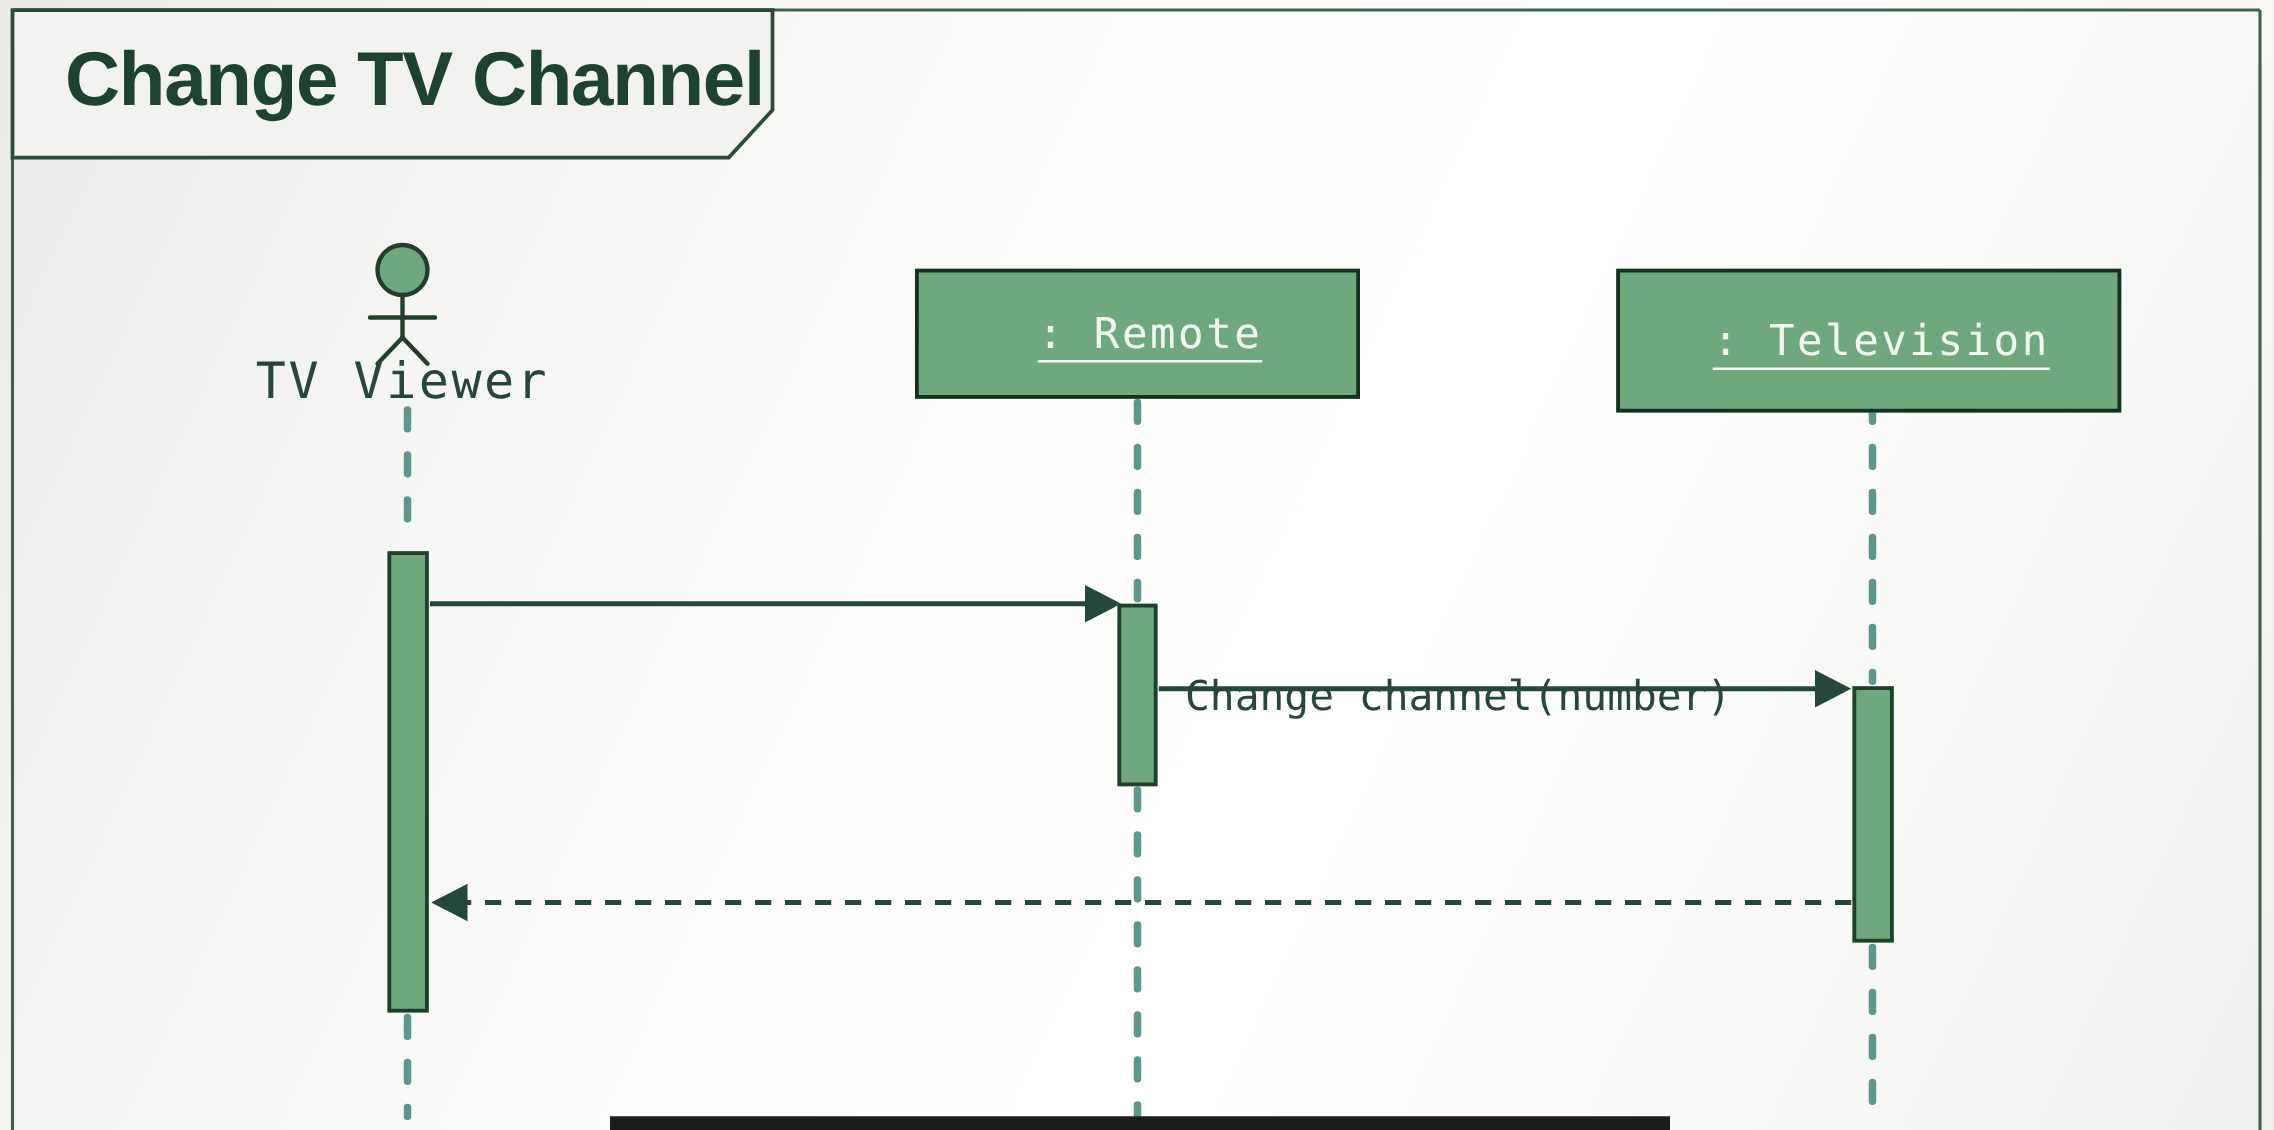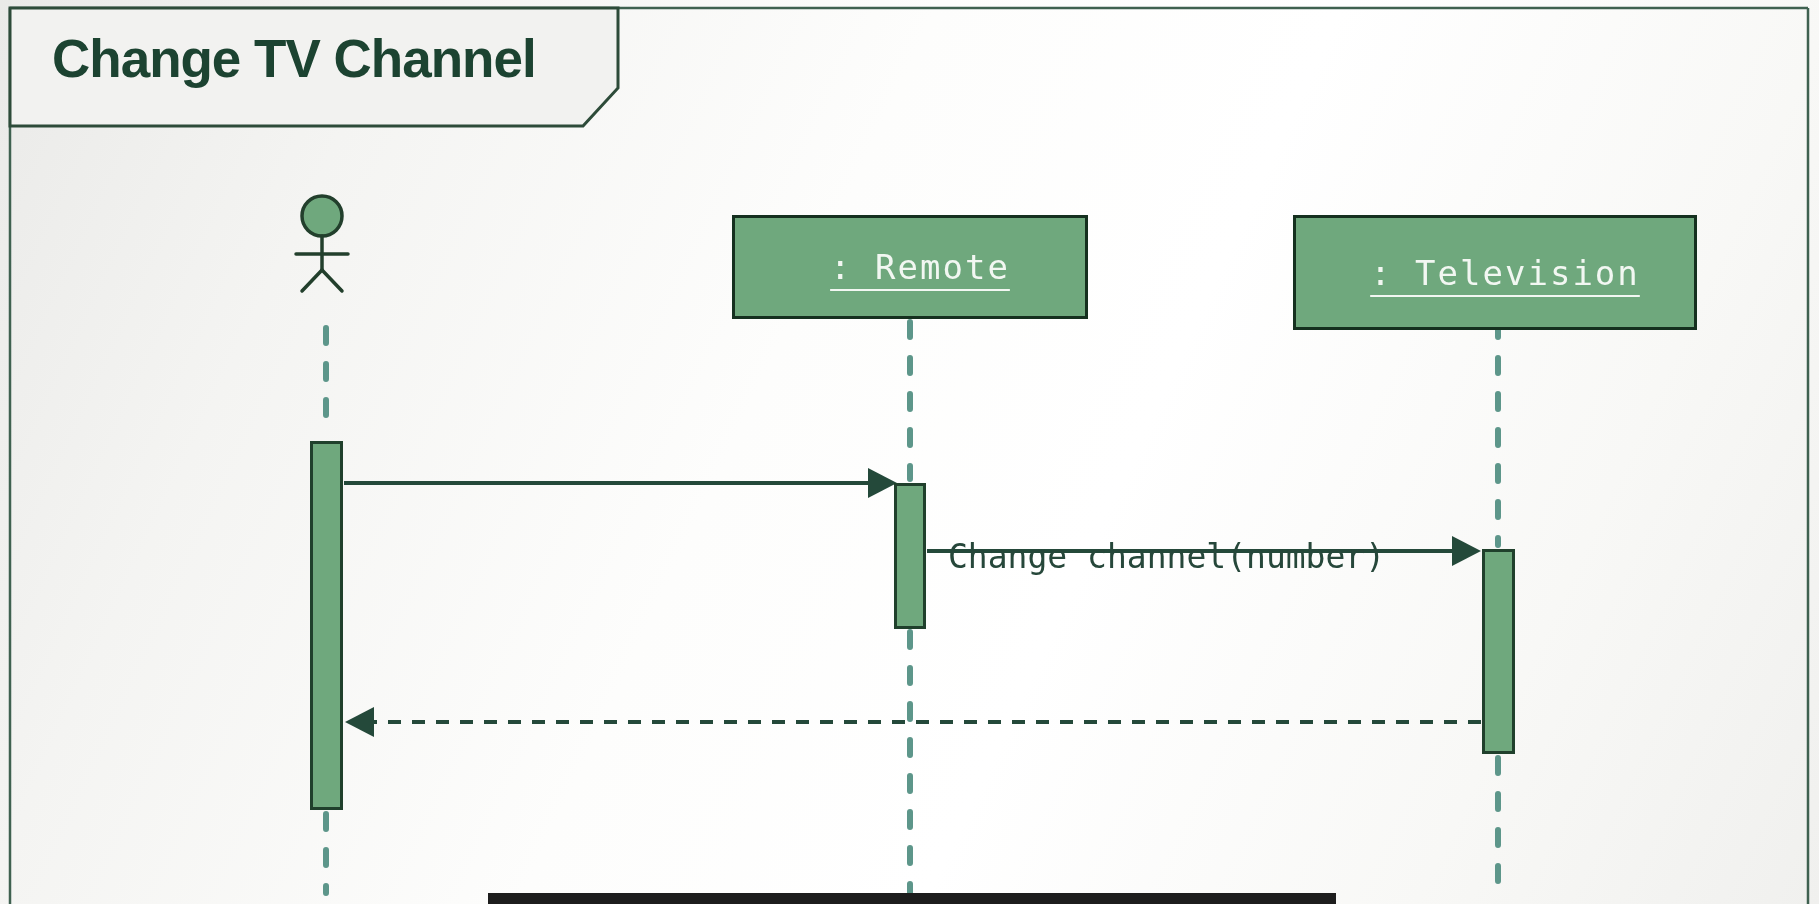--- a/index.html
+++ b/index.html
@@ -7,21 +7,21 @@
     position:relative;
     width:1819px;height:904px;
     overflow:hidden;
     background:linear-gradient(115deg,#eaeae8 0%,#f4f4f2 18%,#fdfdfc 42%,#ffffff 60%,#f8f8f6 82%,#f0f0ee 100%);
     font-family:"Liberation Sans",sans-serif;
   }
   svg.linework{position:absolute;left:0;top:0;width:1819px;height:904px;}
 
   .title{
     position:absolute;left:52px;top:28px;
-    font-size:53px;font-weight:bold;letter-spacing:-1px;
+    font-size:61px;font-weight:bold;letter-spacing:-1px;
     color:#1c4331;white-space:nowrap;
   }
 
   .obj-box{
     position:absolute;box-sizing:border-box;
     background:#6fa87d;border:3px solid #15301f;
     display:flex;align-items:center;justify-content:center;
   }
   .obj-box.remote{left:732px;top:215px;width:356px;height:104px;}
   .obj-box.tv{left:1293px;top:215px;width:404px;height:115px;}
@@ -102,20 +102,21 @@
     </g>
 
     <g>
       <path d="M 1481 722 H 372" stroke="#24493a" stroke-width="4" fill="none" stroke-dasharray="13 11"></path>
       <polygon points="345,722 374,707 374,737" fill="#24493a"></polygon>
     </g>
   </svg>
 
   <div class="title">Change TV Channel</div>
 
+  <div class="actor-label">TV Viewer</div>
 
   <div class="obj-box remote">
     <span class="obj-label">: Remote</span>
   </div>
   <div class="obj-box tv">
     <span class="obj-label">: Television</span>
   </div>
 
   <div class="bar viewer"></div>
   <div class="bar remote"></div>

